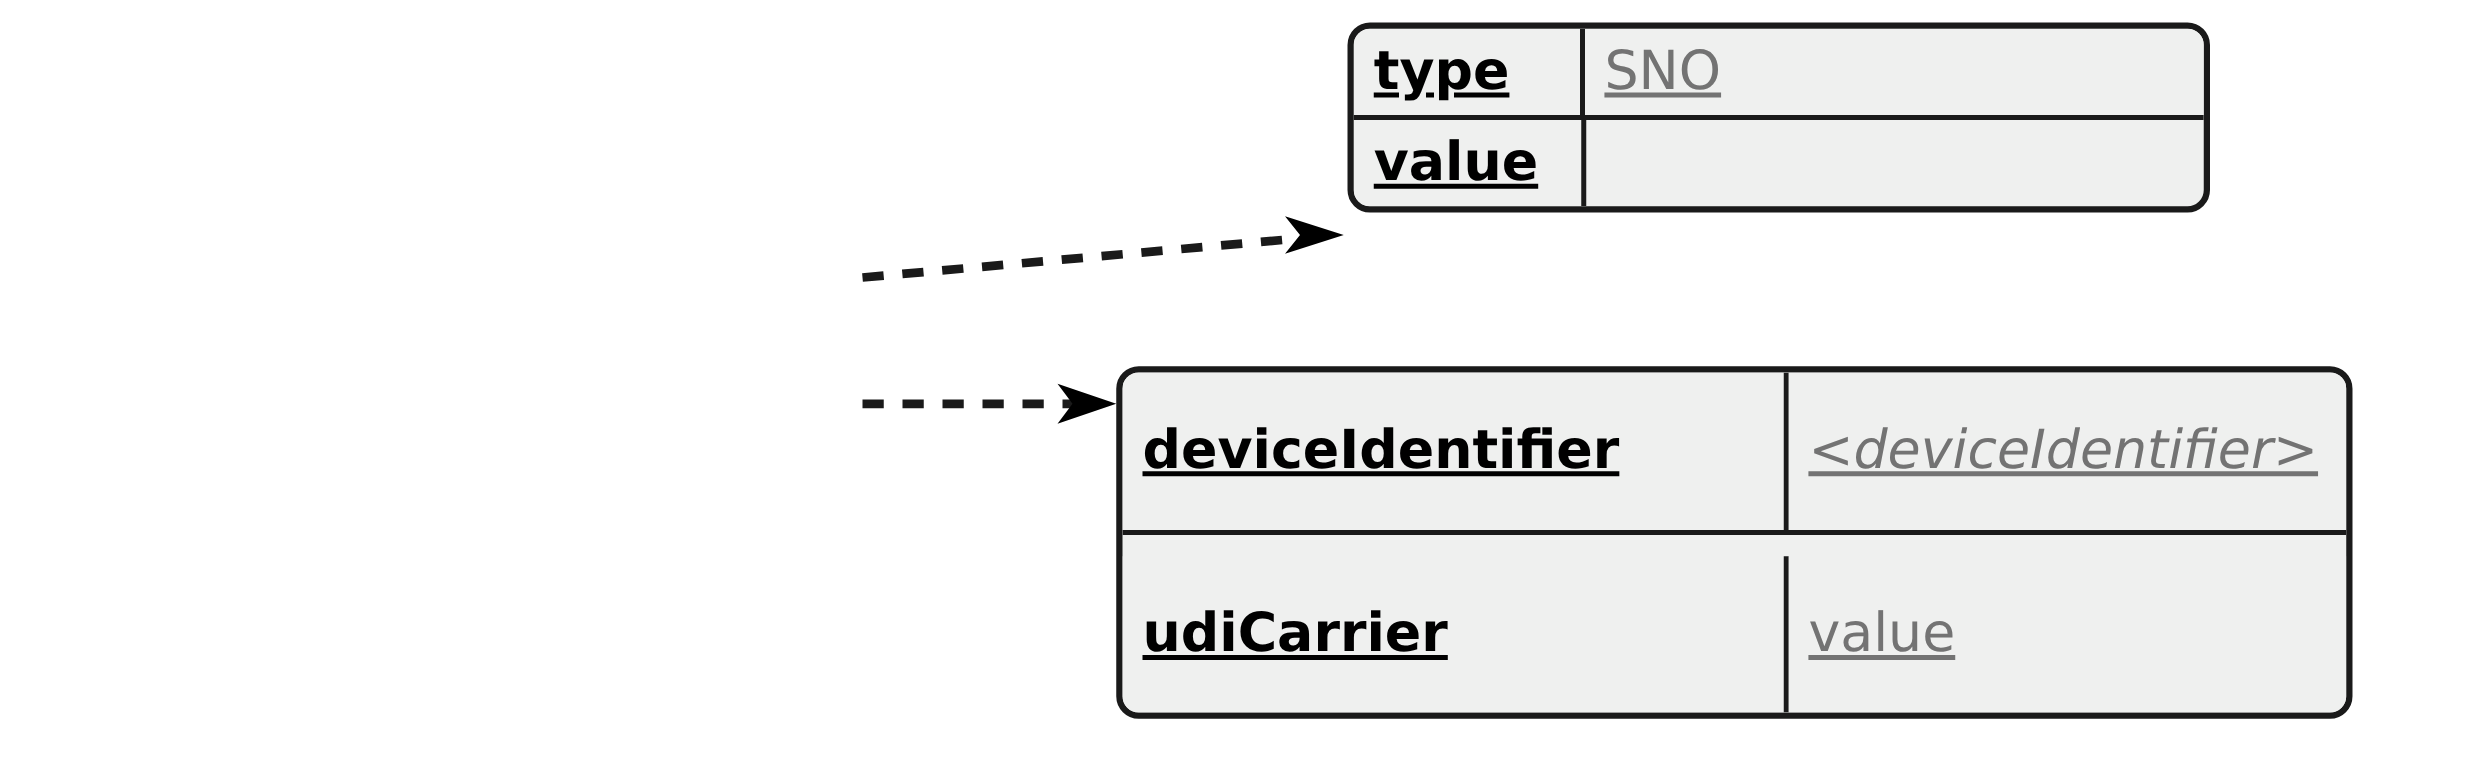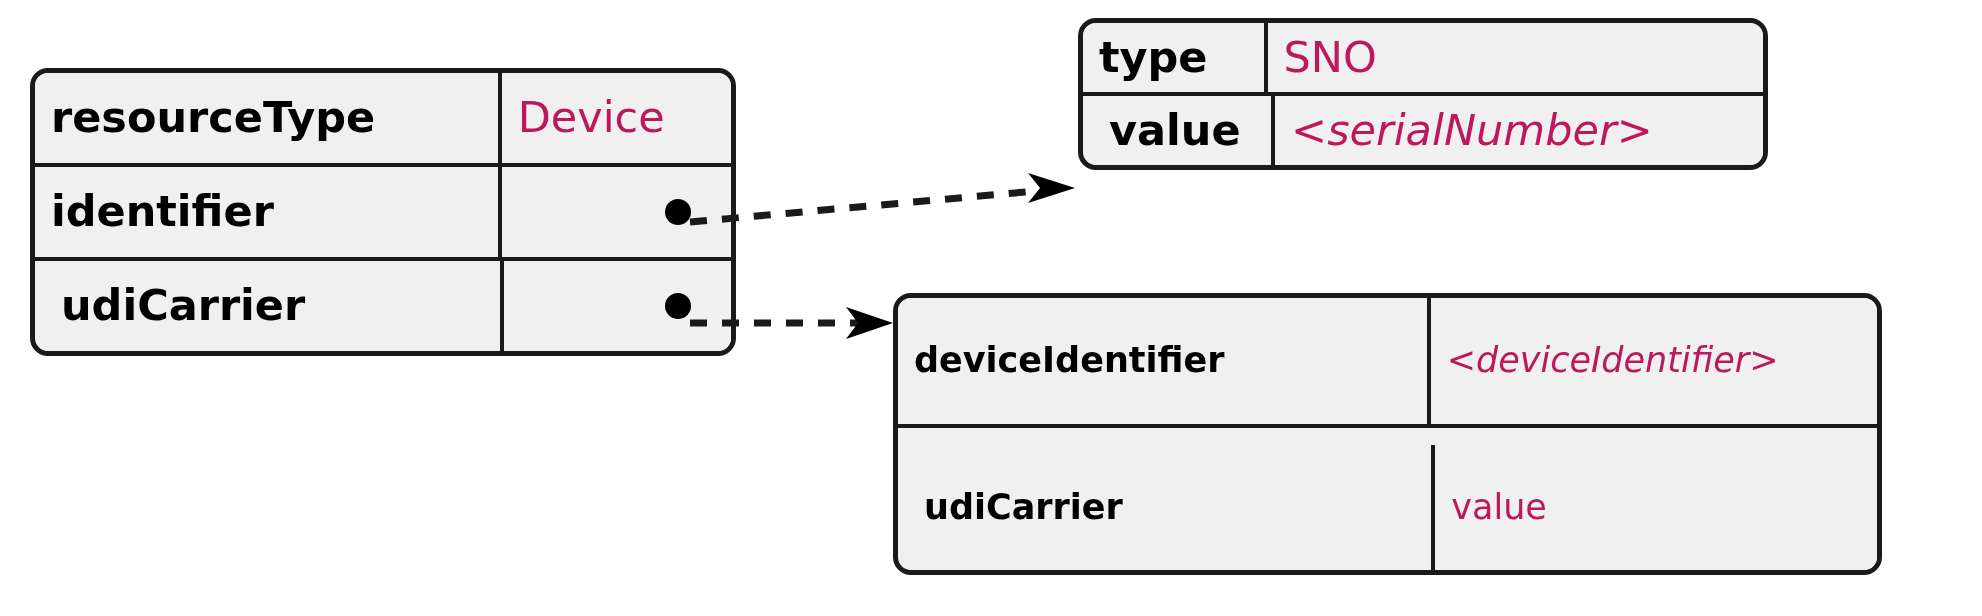--- a/index.html
+++ b/index.html
@@ -28,39 +28,40 @@
     display: flex;
     flex-direction: column;
   }
   .uml-row {
     display: flex;
     flex-direction: row;
     flex: 1 1 auto;
     border-bottom: 4px solid #1a1a1a;
     min-height: 0;
   }
-  .uml-row:last-child { border-bottom: none; padding-left: 10px; }
+  .uml-row:last-child { border-bottom: none; }
 
   .cell-key, .cell-val {
     box-sizing: border-box;
     display: flex;
     align-items: center;
     padding: 0 16px;
     background: #eff0ef;
     line-height: 1.05;
     white-space: nowrap;
     overflow: hidden;
+    text-decoration: underline;
   }
   .cell-key {
     font-weight: bold;
     color: #000000;
     border-right: 4px solid #1a1a1a;
   }
   .cell-val {
-    color: #be185d;
+    color: #737373;
     font-weight: normal;
   }
   .cell-val.italic { font-style: italic; }
   .cell-val.has-dot { justify-content: flex-end; padding-right: 40px; }
 
   
   .assoc-dot {
     width: 26px;
     height: 26px;
     border-radius: 50%;
@@ -78,72 +79,49 @@
 
   #table-identifier {
     left: 1078px; top: 18px; width: 690px; height: 152px;
     font-size: 43px;
   }
   #table-identifier .cell-key { width: 186px; }
   #table-identifier .cell-val { width: 500px; }
 
   #table-udi {
     left: 893px; top: 293px; width: 989px; height: 282px;
-    font-size: 35px;
+    font-size: 43px;
     gap: 17px;
   }
   #table-udi .cell-key { width: 536px; }
   #table-udi .cell-val { width: 449px; }
 
   
   #connectors {
     position: absolute;
     left: 0; top: 0;
     width: 1982px; height: 616px;
     pointer-events: none;
   }
 </style>
 </head>
 <body>
 
 <div id="canvas">
 
-  <div class="uml-table" id="table-device">
-
-    <div class="uml-row">
-      <div class="cell-key">resourceType</div>
-      <div class="cell-val">Device</div>
-    </div>
-
-    <div class="uml-row">
-      <div class="cell-key">identifier</div>
-      <div class="cell-val has-dot">
-        <span class="assoc-dot"></span>
-      </div>
-    </div>
-
-    <div class="uml-row">
-      <div class="cell-key">udiCarrier</div>
-      <div class="cell-val has-dot">
-        <span class="assoc-dot"></span>
-      </div>
-    </div>
-
-  </div>
 
   <div class="uml-table" id="table-identifier">
 
     <div class="uml-row">
       <div class="cell-key">type</div>
       <div class="cell-val">SNO</div>
     </div>
 
     <div class="uml-row">
       <div class="cell-key">value</div>
-      <div class="cell-val italic">&lt;serialNumber&gt;</div>
     </div>
 
   </div>
 
   <div class="uml-table" id="table-udi">
 
     <div class="uml-row">
       <div class="cell-key">deviceIdentifier</div>
       <div class="cell-val italic">&lt;deviceIdentifier&gt;</div>
     </div>

